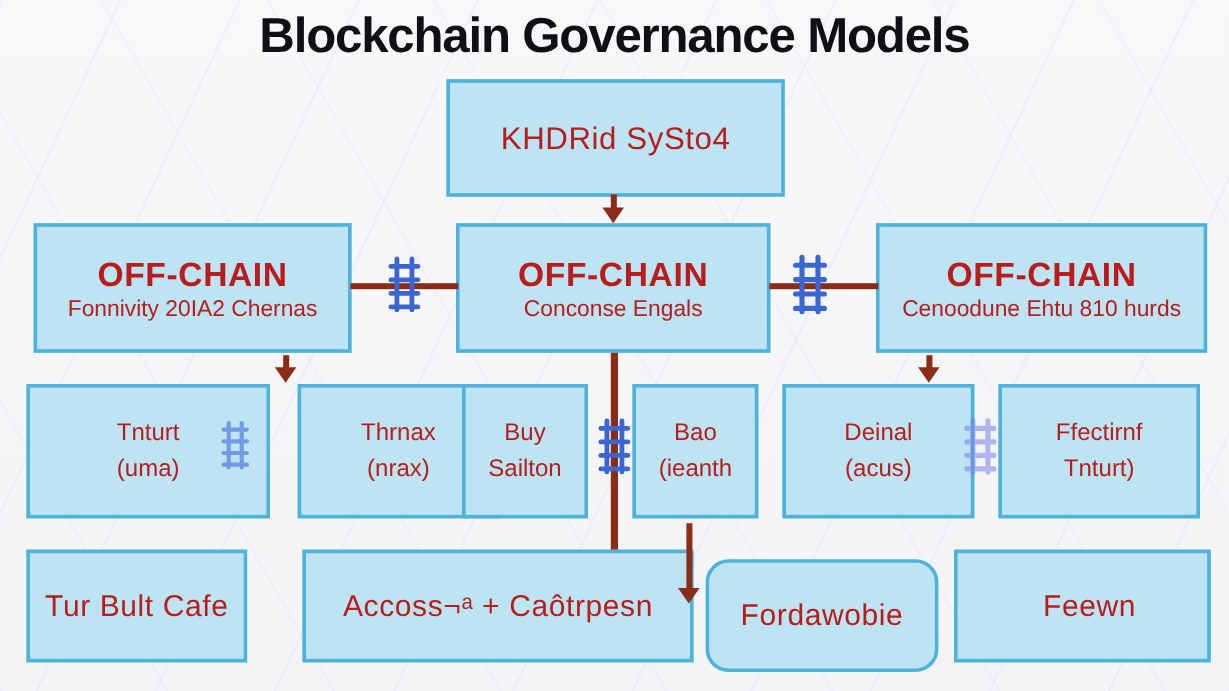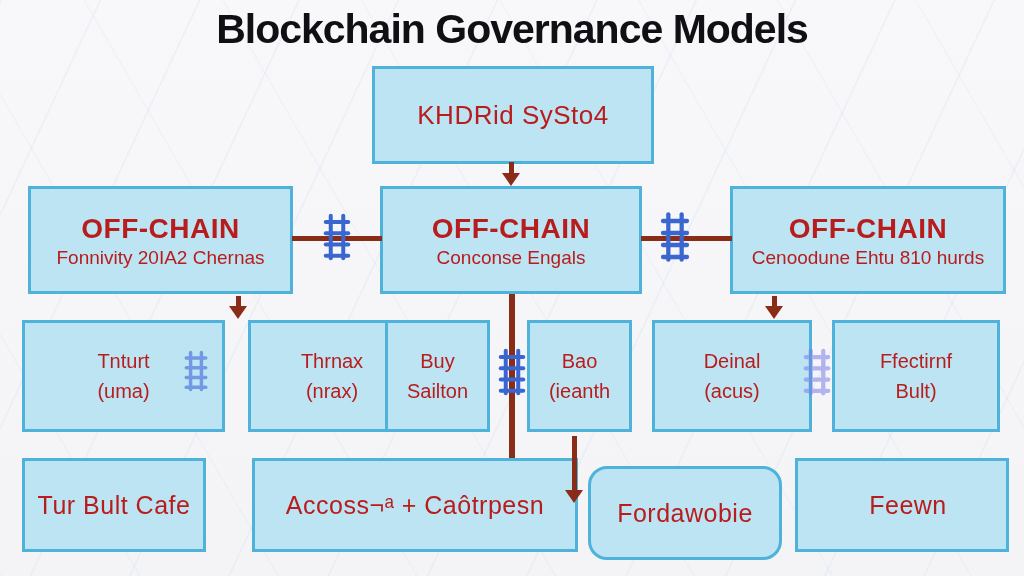--- a/index.html
+++ b/index.html
@@ -81,21 +81,21 @@
   <div class="box" style="left:527px;top:320px;width:105px;height:112px;">
     <div class="line">Bao</div>
     <div class="line">(ieanth</div>
   </div>
   <div class="box" style="left:652px;top:320px;width:160px;height:112px;">
     <div class="line">Deinal</div>
     <div class="line">(acus)</div>
   </div>
   <div class="box" style="left:832px;top:320px;width:168px;height:112px;">
     <div class="line">Ffectirnf</div>
-    <div class="line">Bult)</div>
+    <div class="line">Tnturt)</div>
   </div>
 
   <div class="box" style="left:22px;top:458px;width:184px;height:94px;">
     <div class="single">Tur Bult Cafe</div>
   </div>
   <div class="box" style="left:252px;top:458px;width:326px;height:94px;">
     <div class="single">Accoss¬ᵃ + Caôtrpesn</div>
   </div>
   <div class="box" style="left:588px;top:466px;width:194px;height:94px;border-radius:19px;">
     <div class="single">Fordawobie</div>

